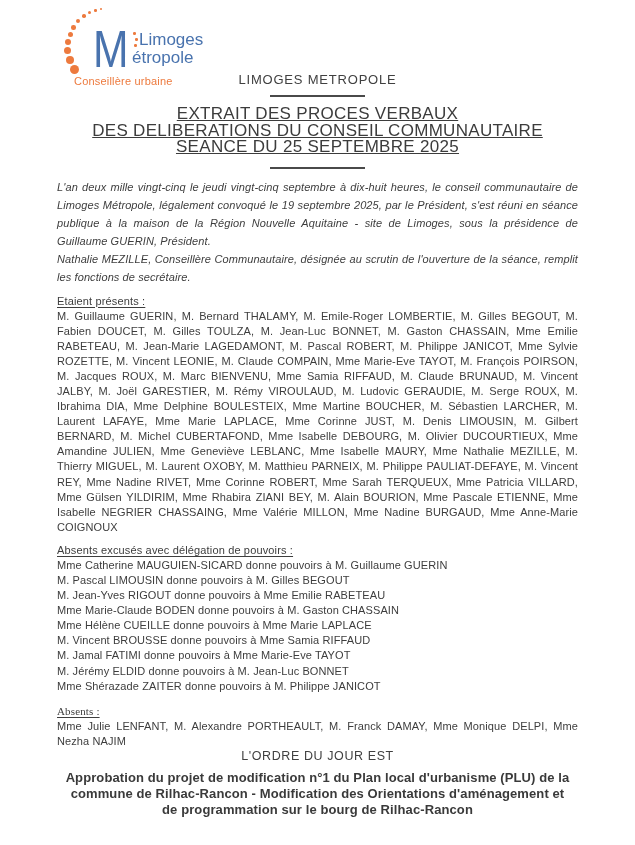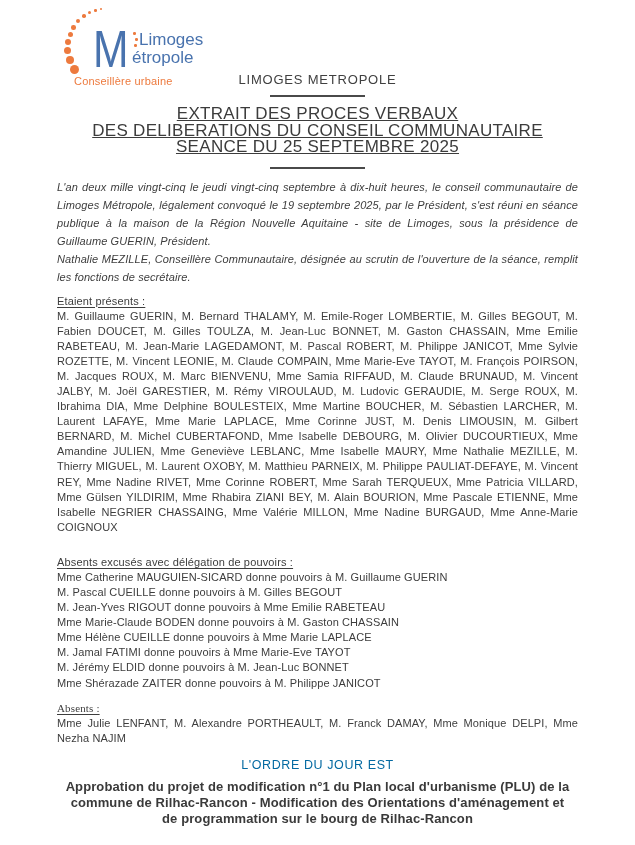--- a/index.html
+++ b/index.html
@@ -62,36 +62,36 @@
     letter-spacing: 0.1px;
   }
 
   .section-heading {
     font-size: 11px; line-height: 15px;
     text-decoration: underline;
     text-underline-offset: 2px;
     letter-spacing: 0.15px;
   }
   .mt-present { margin-top: 8px; }
-  .mt-deleg   { margin-top: 20px; }
+  .mt-deleg   { margin-top: 8px; }
   .mt-absents { margin-top: 10px; font-family: Liberation Serif, serif; }
 
   .names-paragraph {
     font-size: 11px; line-height: 15.1px;
     text-align: justify;
     letter-spacing: 0.1px;
   }
   .delegation-list { font-size: 11px; line-height: 15.1px; }
   .delegation-list div { letter-spacing: 0.1px; }
 
   .agenda-heading {
-    margin-top: 12px;
+    margin-top: 0;
     text-align: center;
     font-size: 12.5px; line-height: 15px;
-    letter-spacing: 0.6px; color: #0369a1;
+    letter-spacing: 0.6px; color: #404040;
   }
   .agenda-title {
     margin: 6px auto 0 auto;
     max-width: 512px;
     text-align: center;
     font-weight: 700;
     font-size: 13px; line-height: 16.2px;
     letter-spacing: 0.1px; color: #3a3a3a;
   }
 </style>
@@ -142,24 +142,25 @@
       <div>L'an deux mille vingt-cinq le jeudi vingt-cinq septembre à dix-huit heures, le conseil communautaire de Limoges Métropole, légalement convoqué le 19 septembre 2025, par le Président, s'est réuni en séance publique à la maison de la Région Nouvelle Aquitaine - site de Limoges, sous la présidence de Guillaume GUERIN, Président.</div>
       <div>Nathalie MEZILLE, Conseillère Communautaire, désignée au scrutin de l'ouverture de la séance, remplit les fonctions de secrétaire.</div>
     </div>
 
     <div class="section-heading mt-present">Etaient présents :</div>
     <div class="names-paragraph">M. Guillaume GUERIN, M. Bernard THALAMY, M. Emile-Roger LOMBERTIE, M. Gilles BEGOUT, M. Fabien DOUCET, M. Gilles TOULZA, M. Jean-Luc BONNET, M. Gaston CHASSAIN, Mme Emilie RABETEAU, M. Jean-Marie LAGEDAMONT, M. Pascal ROBERT, M. Philippe JANICOT, Mme Sylvie ROZETTE, M. Vincent LEONIE, M. Claude COMPAIN, Mme Marie-Eve TAYOT, M. François POIRSON, M. Jacques ROUX, M. Marc BIENVENU, Mme Samia RIFFAUD, M. Claude BRUNAUD, M. Vincent JALBY, M. Joël GARESTIER, M. Rémy VIROULAUD, M. Ludovic GERAUDIE, M. Serge ROUX, M. Ibrahima DIA, Mme Delphine BOULESTEIX, Mme Martine BOUCHER, M. Sébastien LARCHER, M. Laurent LAFAYE, Mme Marie LAPLACE, Mme Corinne JUST, M. Denis LIMOUSIN, M. Gilbert BERNARD, M. Michel CUBERTAFOND, Mme Isabelle DEBOURG, M. Olivier DUCOURTIEUX, Mme Amandine JULIEN, Mme Geneviève LEBLANC, Mme Isabelle MAURY, Mme Nathalie MEZILLE, M. Thierry MIGUEL, M. Laurent OXOBY, M. Matthieu PARNEIX, M. Philippe PAULIAT-DEFAYE, M. Vincent REY, Mme Nadine RIVET, Mme Corinne ROBERT, Mme Sarah TERQUEUX, Mme Patricia VILLARD, Mme Gülsen YILDIRIM, Mme Rhabira ZIANI BEY, M. Alain BOURION, Mme Pascale ETIENNE, Mme Isabelle NEGRIER CHASSAING, Mme Valérie MILLON, Mme Nadine BURGAUD, Mme Anne-Marie COIGNOUX</div>
 
     <div class="section-heading mt-deleg">Absents excusés avec délégation de pouvoirs :</div>
     <div class="delegation-list">
       <div>Mme Catherine MAUGUIEN-SICARD donne pouvoirs à M. Guillaume GUERIN</div>
-      <div>M. Pascal CUEILLE donne pouvoirs à M. Gilles BEGOUT</div>
+      <div>M. Pascal LIMOUSIN donne pouvoirs à M. Gilles BEGOUT</div>
       <div>M. Jean-Yves RIGOUT donne pouvoirs à Mme Emilie RABETEAU</div>
       <div>Mme Marie-Claude BODEN donne pouvoirs à M. Gaston CHASSAIN</div>
       <div>Mme Hélène CUEILLE donne pouvoirs à Mme Marie LAPLACE</div>
+      <div>M. Vincent BROUSSE donne pouvoirs à Mme Samia RIFFAUD</div>
       <div>M. Jamal FATIMI donne pouvoirs à Mme Marie-Eve TAYOT</div>
       <div>M. Jérémy ELDID donne pouvoirs à M. Jean-Luc BONNET</div>
       <div>Mme Shérazade ZAITER donne pouvoirs à M. Philippe JANICOT</div>
     </div>
 
     <div class="section-heading mt-absents">Absents :</div>
     <div class="names-paragraph">Mme Julie LENFANT, M. Alexandre PORTHEAULT, M. Franck DAMAY, Mme Monique DELPI, Mme Nezha NAJIM</div>
 
     <div class="agenda-heading">L'ORDRE DU JOUR EST</div>
     <div class="agenda-title">Approbation du projet de modification n°1 du Plan local d'urbanisme (PLU) de la commune de Rilhac-Rancon - Modification des Orientations d'aménagement et de programmation sur le bourg de Rilhac-Rancon</div>

